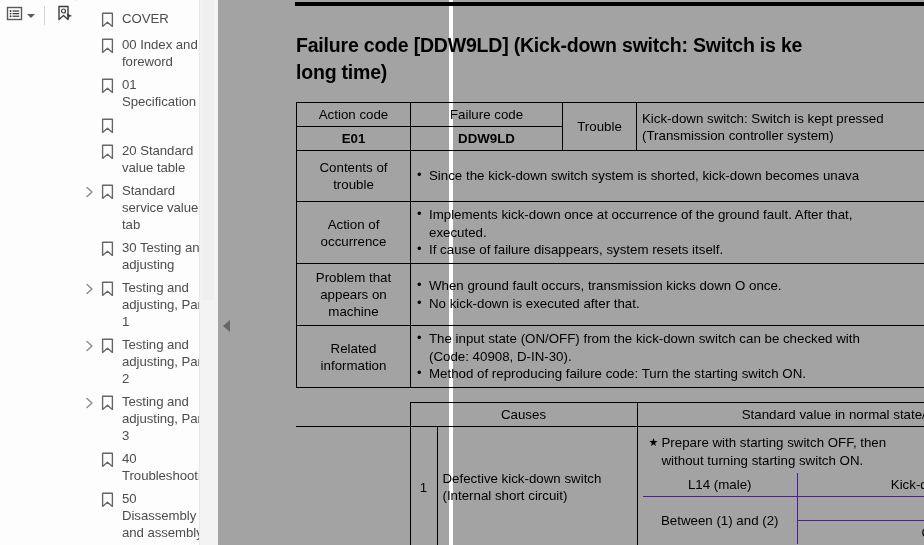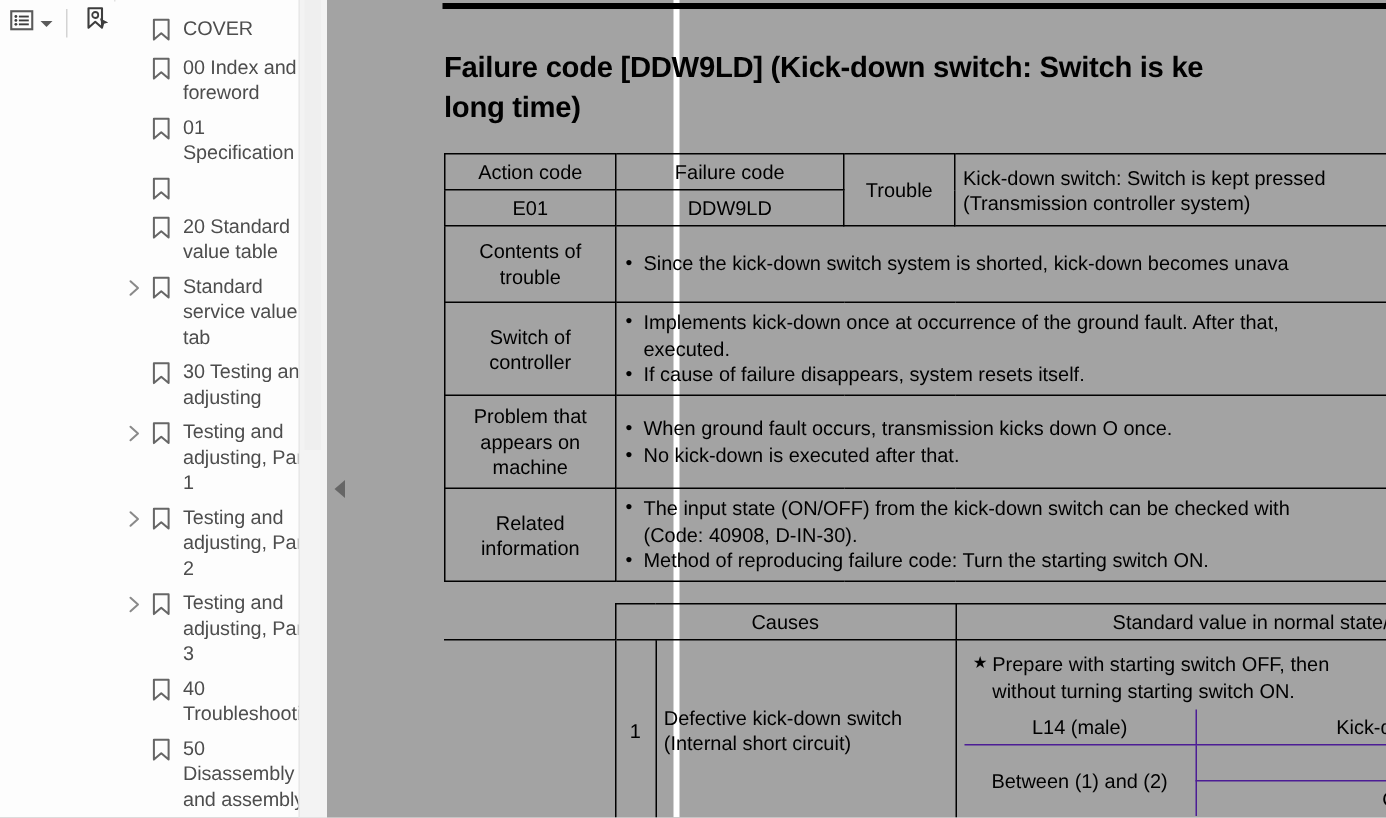--- a/index.html
+++ b/index.html
@@ -198,21 +198,21 @@
     table-layout: fixed;
   }
   table.doc-tbl td {
     border: 1px solid #000;
     padding: 3px 5px;
     vertical-align: middle;
     line-height: 17px;
   }
   .c-center { text-align: center; }
   .c-left { text-align: left; }
-  .c-bold { font-weight: normal; }
+  .c-bold { font-weight: bold; }
 
   #tbl1 {
     left: 78px;
     top: 102px;
     width: 770px;
   }
   #tbl2 {
     left: 78px;
     top: 402px;
     width: 770px;
@@ -507,21 +507,21 @@
         <tr>
           <td class="c-center" style="height:44px;">Contents of trouble</td>
           <td class="c-left" colspan="3">
             <ul class="bullet-list">
               <li>Since the kick-down switch system is shorted, kick-down becomes unava</li>
             </ul>
           </td>
         </tr>
 
         <tr>
-          <td class="c-center" style="height:55px;">Switch of controller</td>
+          <td class="c-center" style="height:55px;">Action of occurrence</td>
           <td class="c-left" colspan="3">
             <ul class="bullet-list">
               <li style="white-space:pre-wrap;">Implements kick-down once at occurrence of the ground fault. After that,
 executed.</li>
               <li>If cause of failure disappears, system resets itself.</li>
             </ul>
           </td>
         </tr>
 
         <tr>

